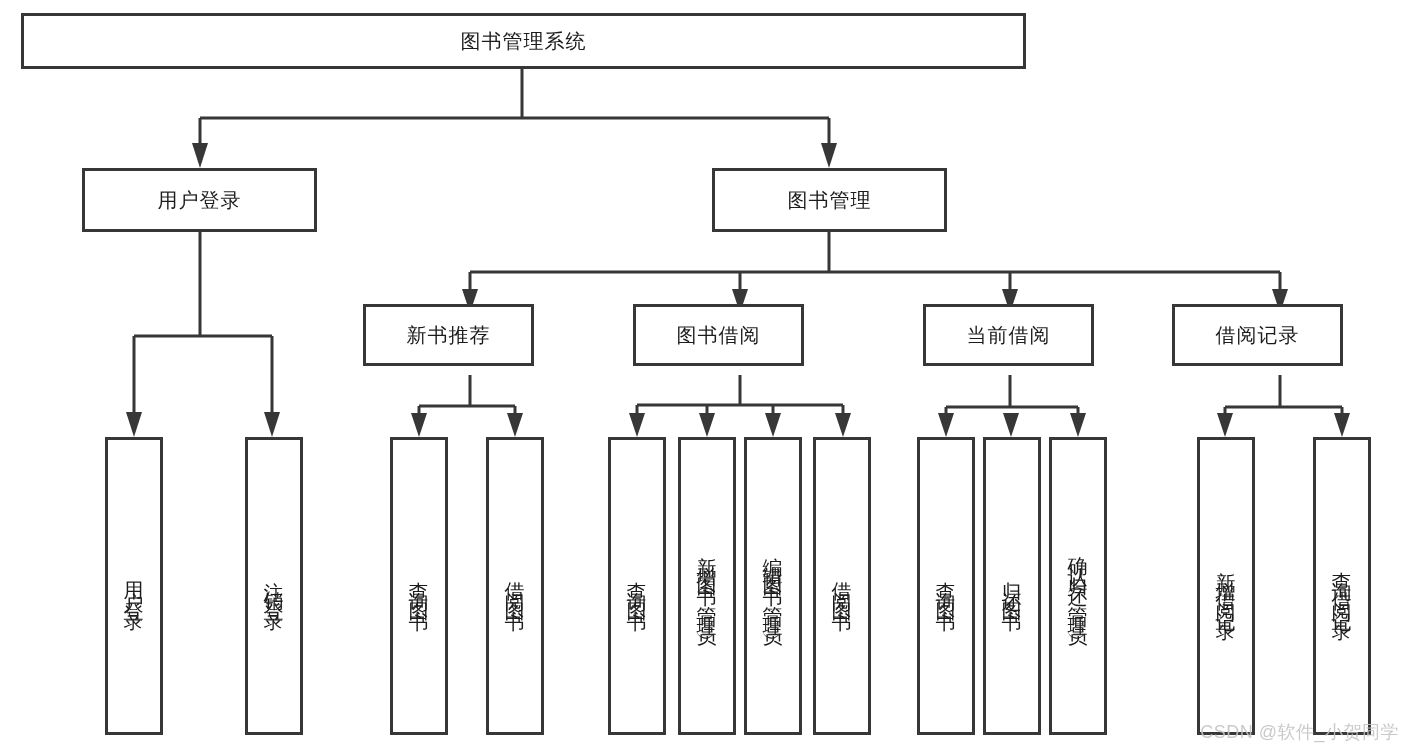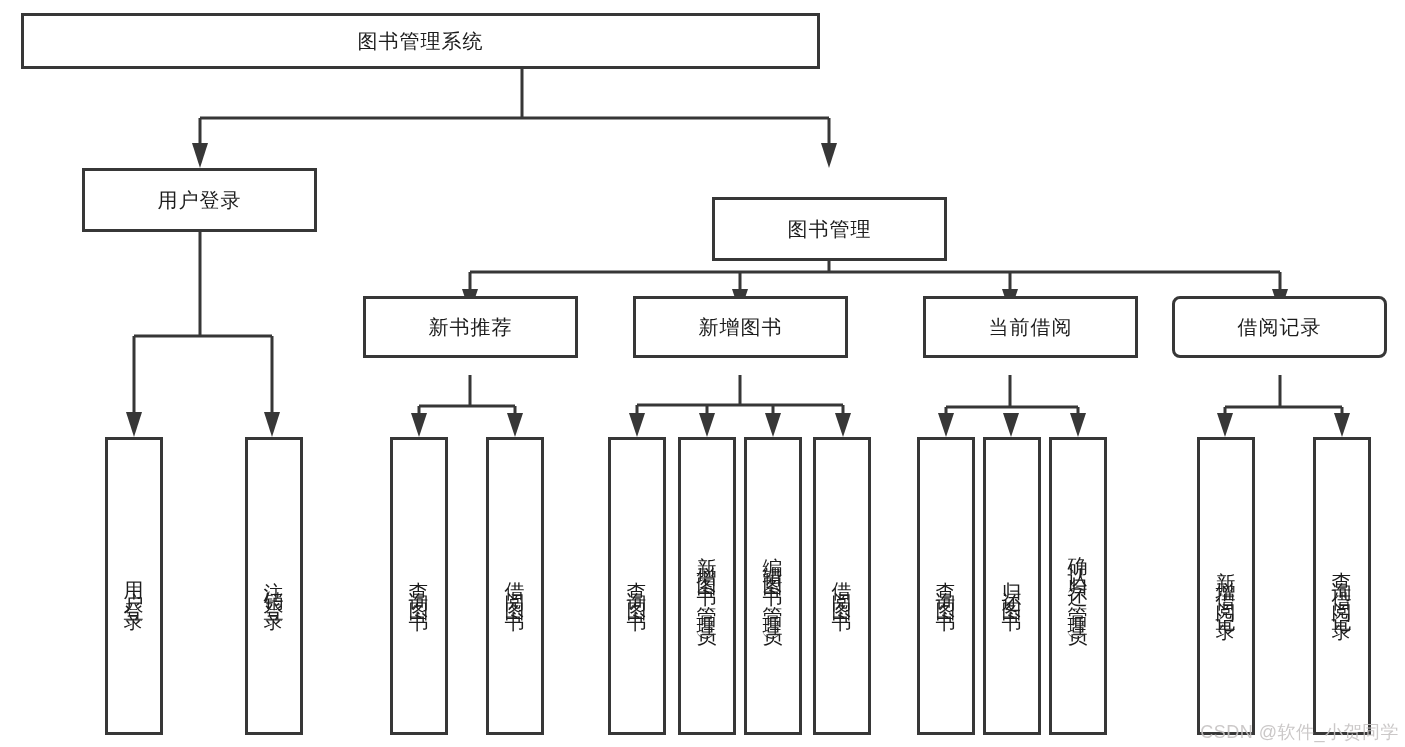--- a/index.html
+++ b/index.html
@@ -51,21 +51,21 @@
     height: 298px;
   }
   .vlabel {
     writing-mode: vertical-rl;
     text-orientation: upright;
     letter-spacing: 10px;
     line-height: 1.0;
     white-space: nowrap;
   }
   .lvl2 { top: 168px; width: 235px; height: 64px; }
-  .lvl3 { top: 296px; width: 215px; height: 62px; }
+  .lvl3 { top: 304px; width: 171px; height: 62px; }
   #watermark {
     position: absolute;
     right: 6px;
     bottom: 3px;
     font-size: 18px;
     color: var(--watermark);
     letter-spacing: 0.5px;
     z-index: 10;
     opacity: 0.9;
   }
@@ -118,29 +118,29 @@
       <polygon points="1070,413 1086,413 1078,437"></polygon>
     </g>
 
     <g>
       <path d="M1280,375 L1280,407 M1225,407 L1342,407 M1225,407 L1225,414 M1342,407 L1342,414"></path>
       <polygon points="1217,413 1233,413 1225,437"></polygon>
       <polygon points="1334,413 1350,413 1342,437"></polygon>
     </g>
   </svg>
 
-  <div class="node" style="left:21px; top:13px; width:799px; height:56px;">图书管理系统</div>
+  <div class="node" style="left:21px; top:13px; width:1005px; height:56px;">图书管理系统</div>
 
   <div class="node lvl2" style="left:82px;">用户登录</div>
-  <div class="node lvl2" style="left:712px;margin-top:29px;">图书管理</div>
+  <div class="node lvl2" style="left:712px;">图书管理</div>
 
   <div class="node lvl3" style="left:363px;">新书推荐</div>
-  <div class="node lvl3" style="left:633px;">新增图书</div>
+  <div class="node lvl3" style="left:633px;">图书借阅</div>
   <div class="node lvl3" style="left:903px;margin-left:20px;">当前借阅</div>
-  <div class="node lvl3" style="left:1172px;border-radius:8px;">借阅记录</div>
+  <div class="node lvl3" style="left:1172px;">借阅记录</div>
 
   <div class="node leaf" style="left:105px;">
     <span class="vlabel">用户登录</span>
   </div>
   <div class="node leaf" style="left:245px;">
     <span class="vlabel">注销登录</span>
   </div>
 
   <div class="node leaf" style="left:390px;">
     <span class="vlabel">查询图书</span>

